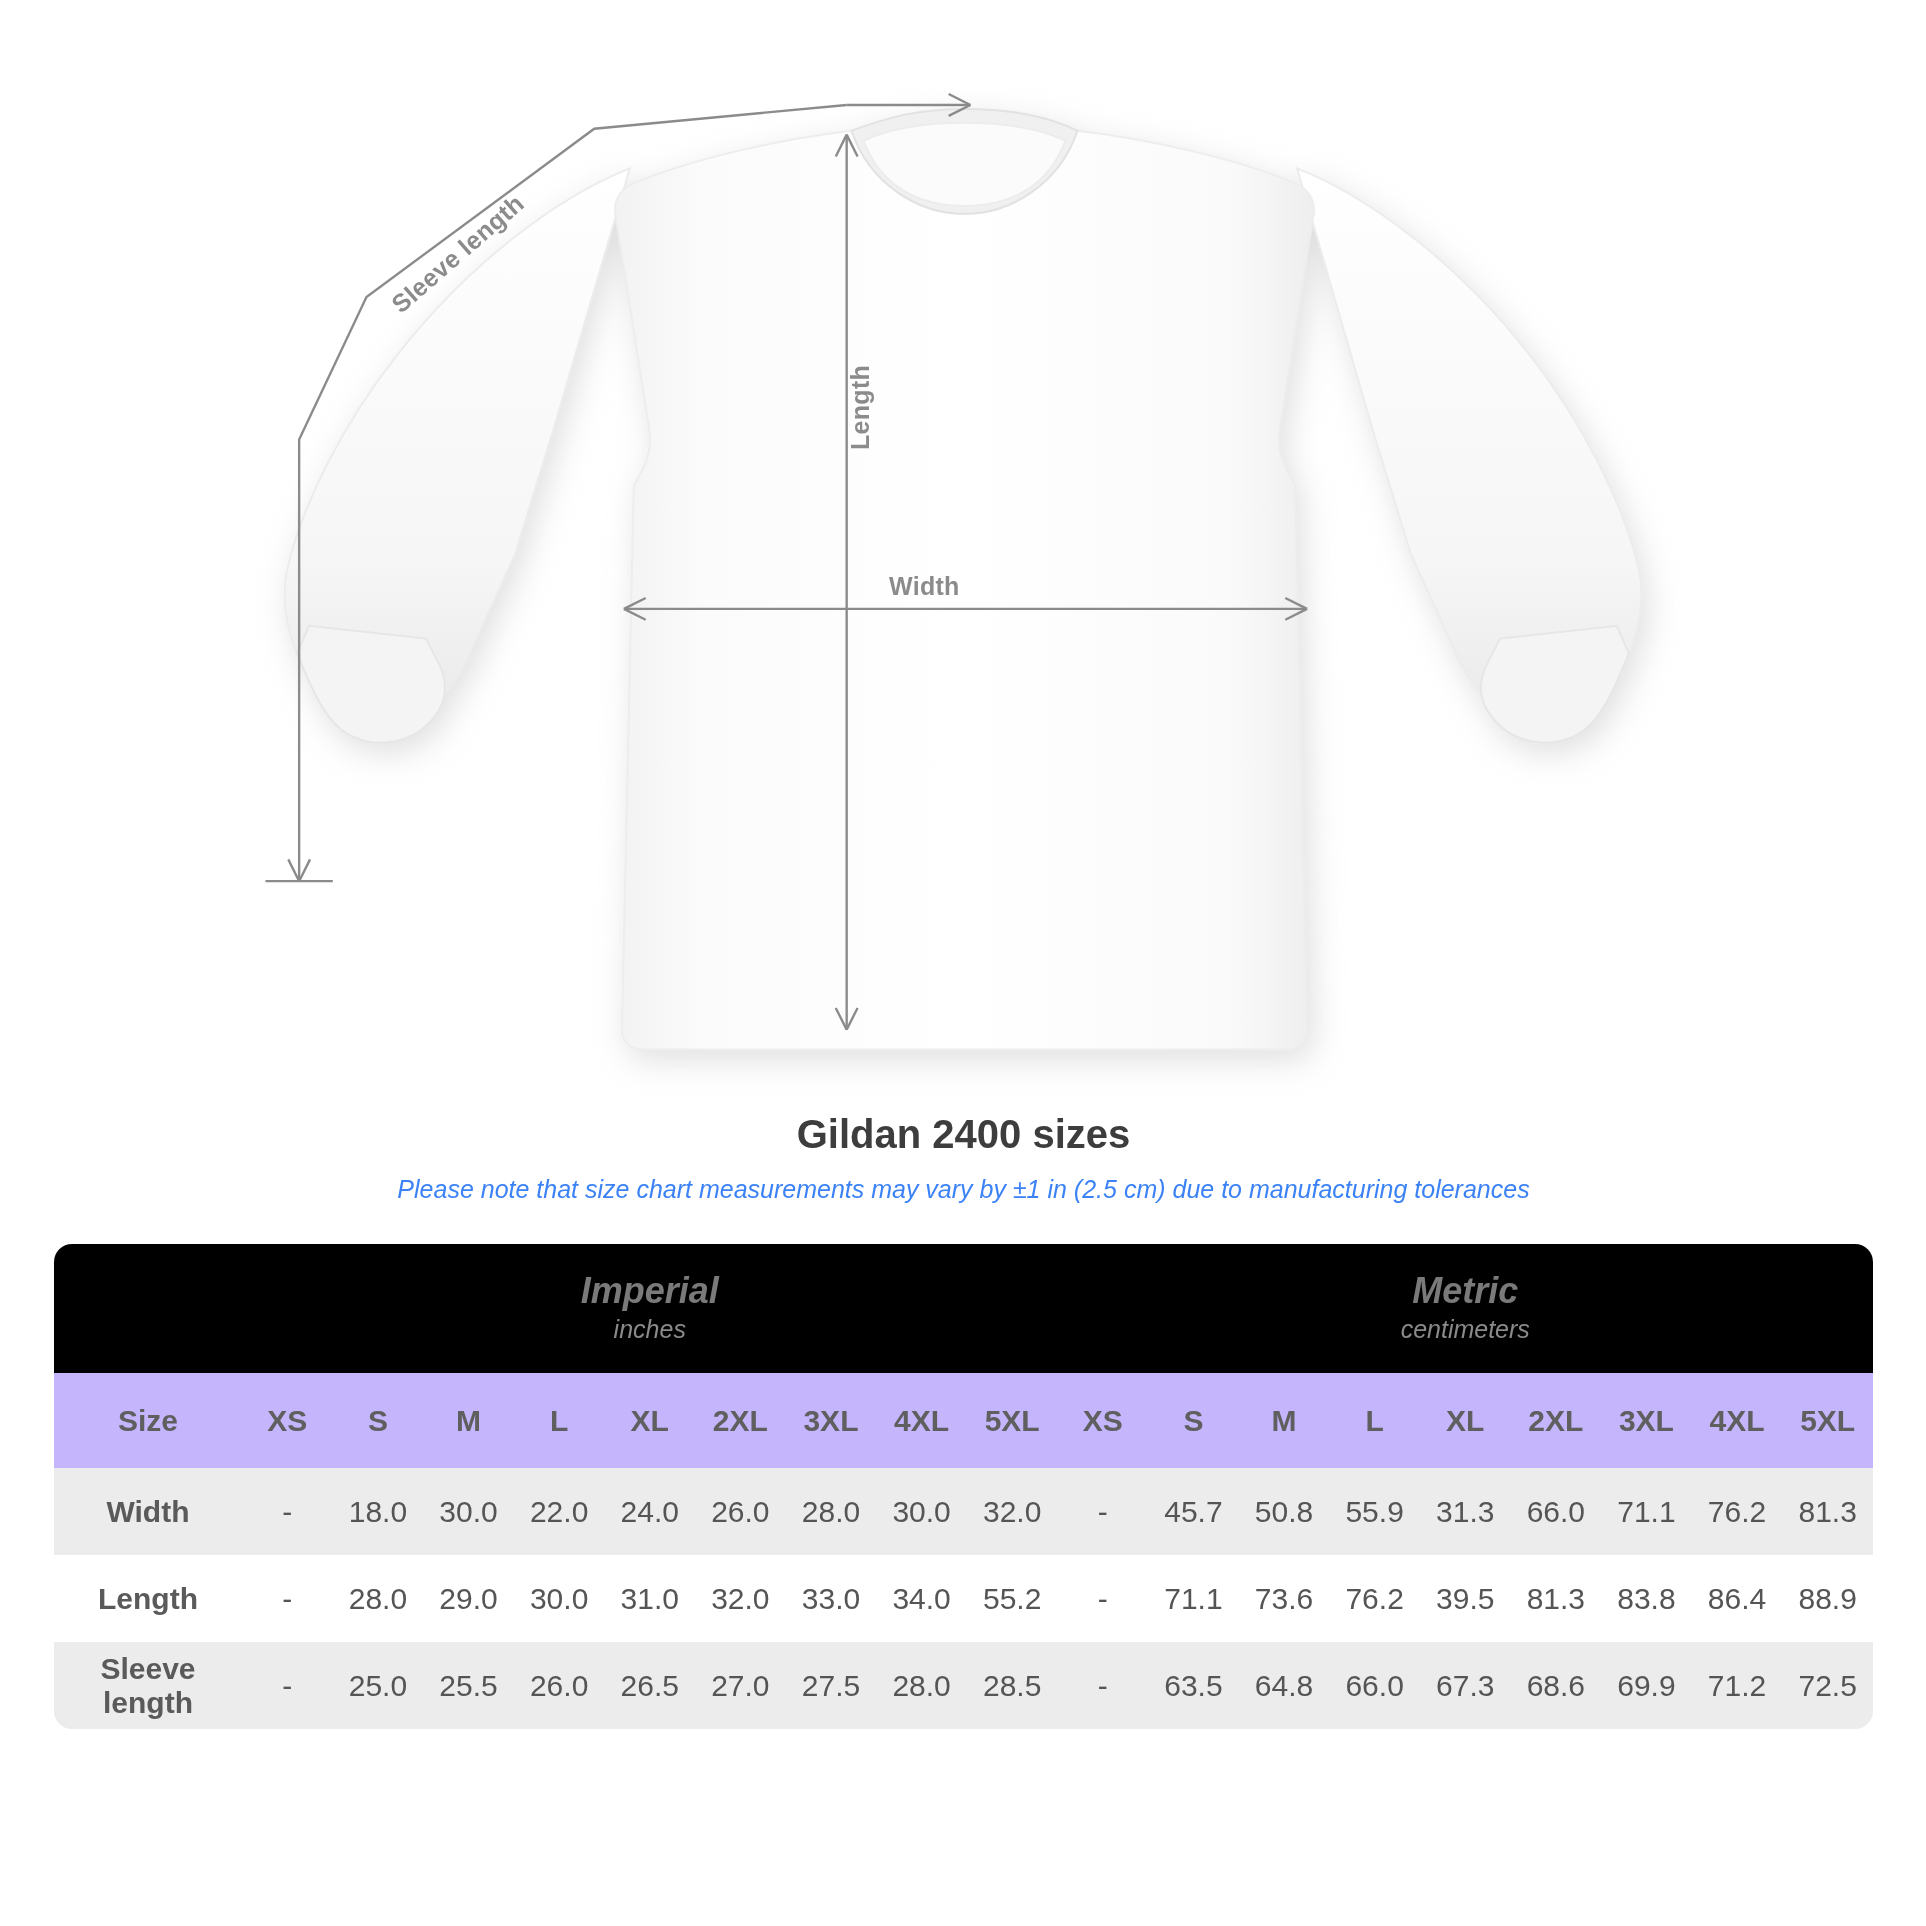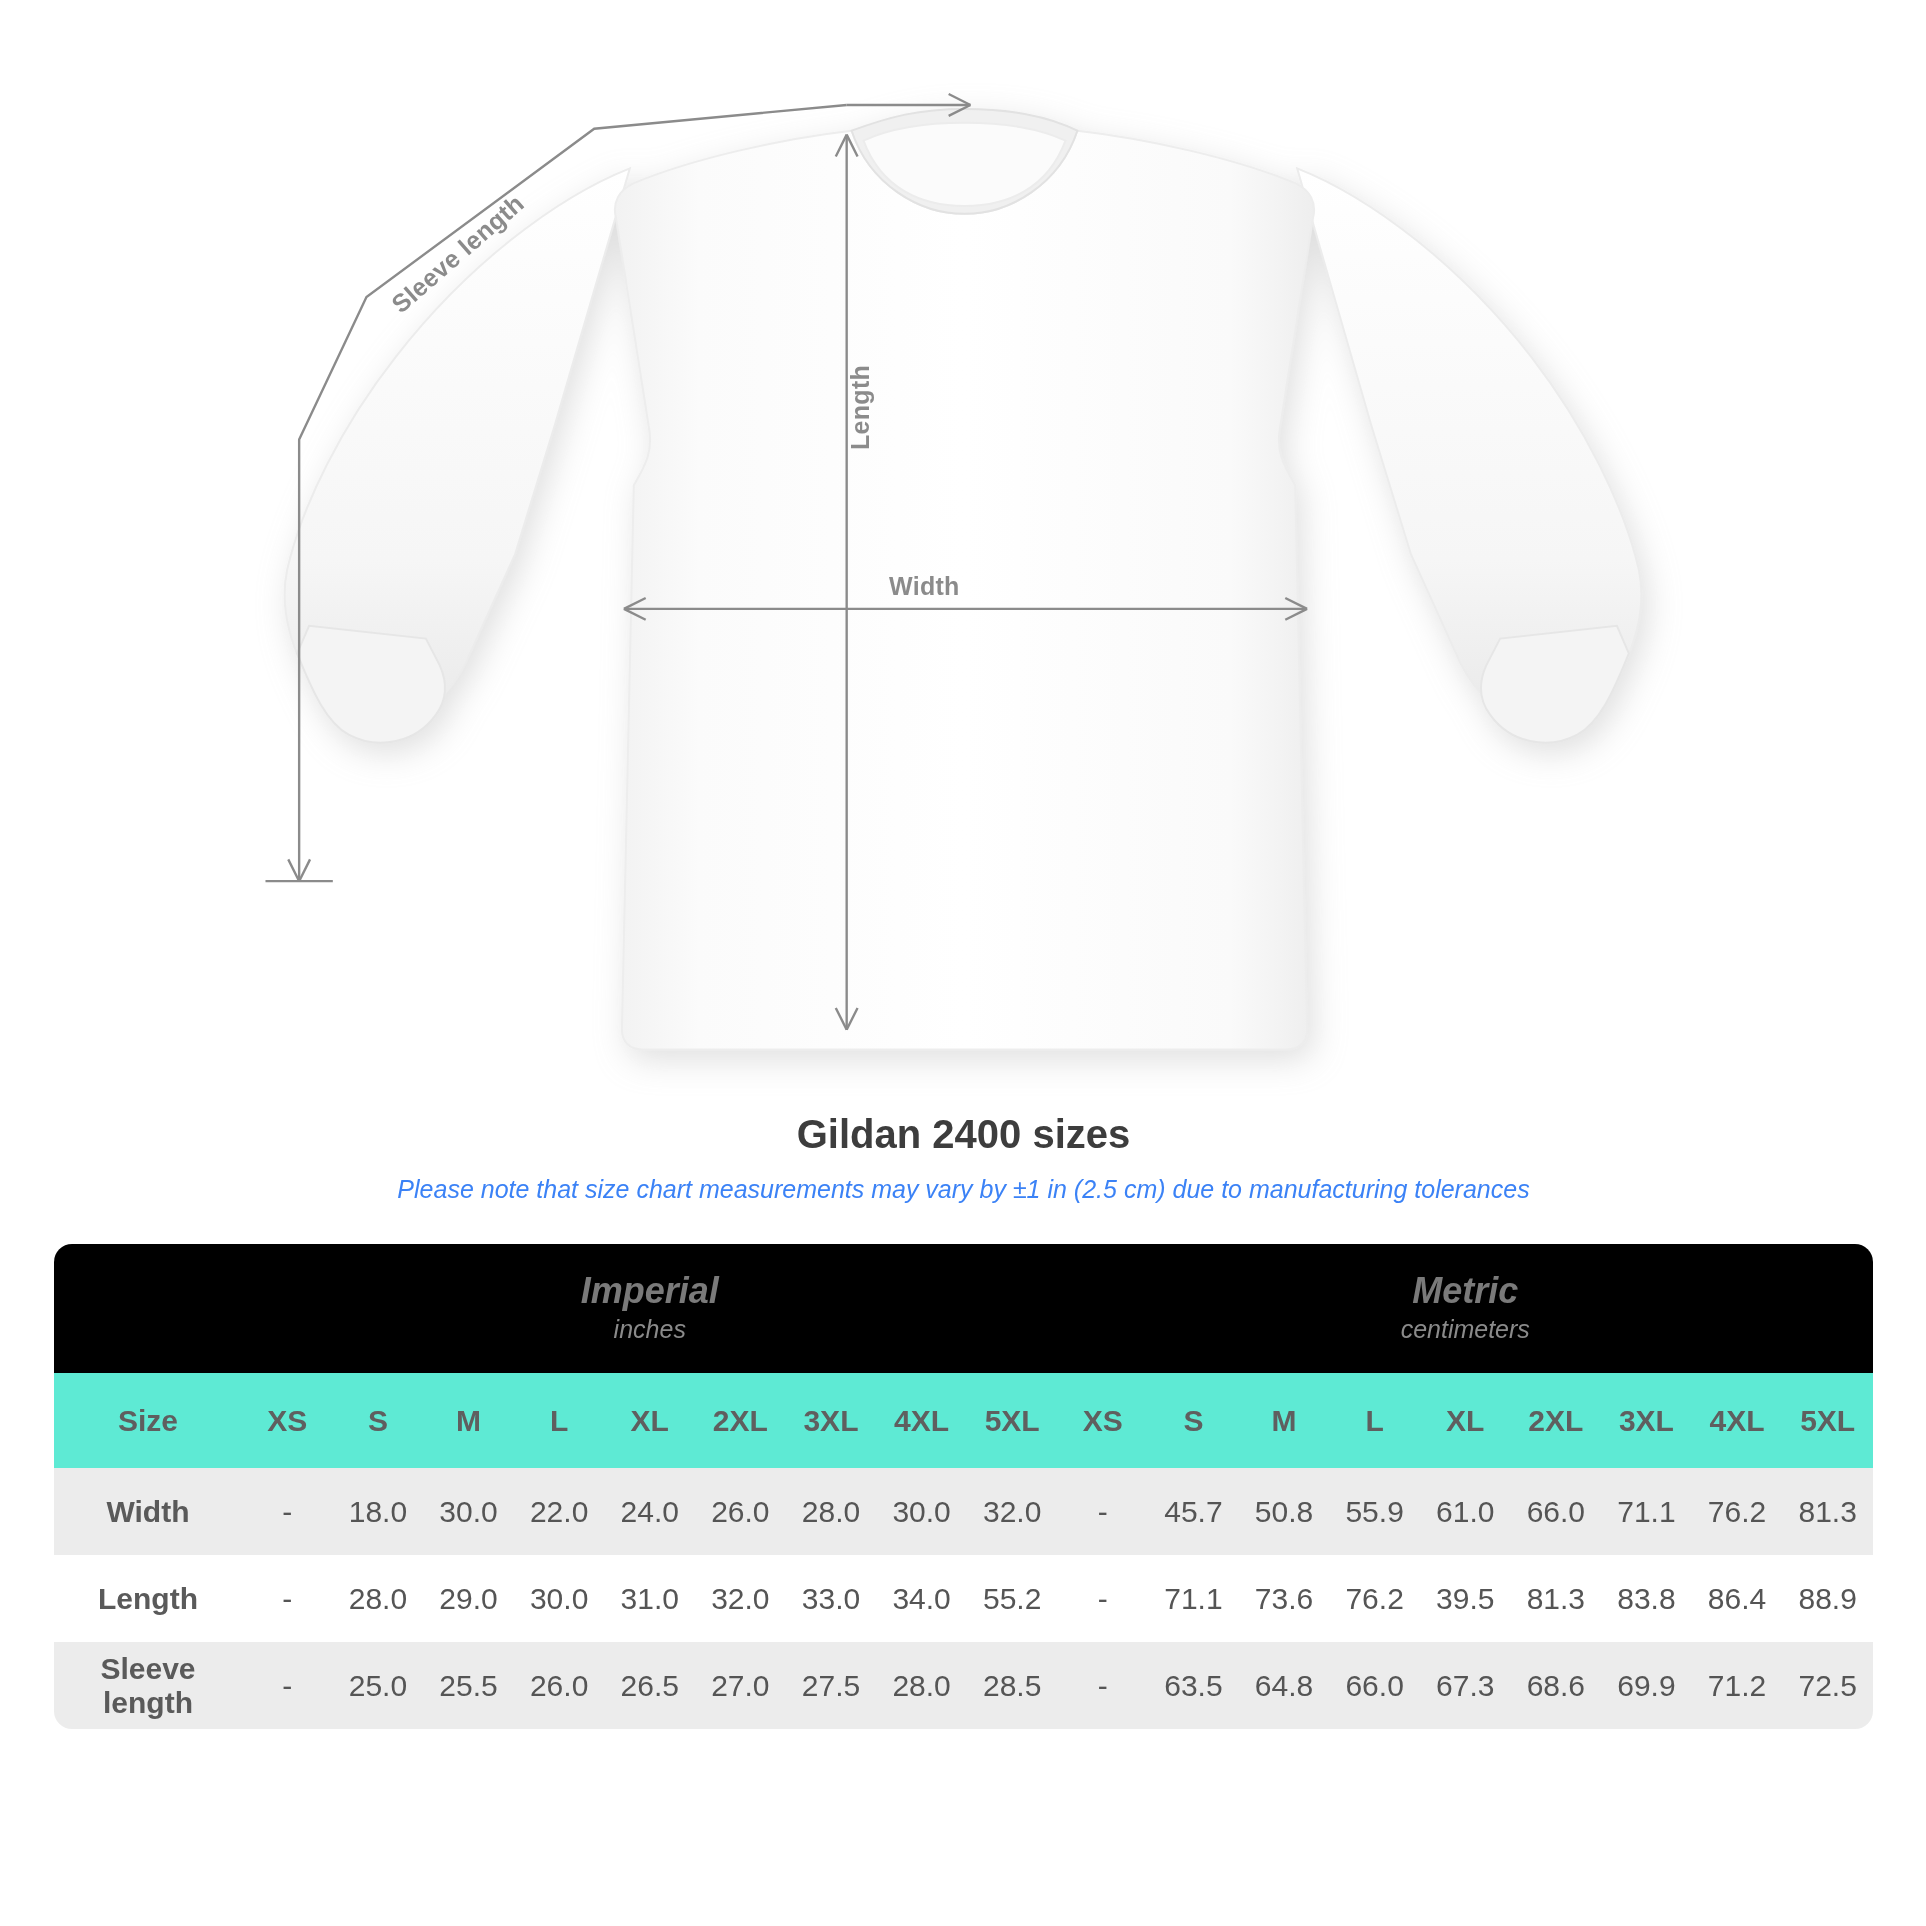--- a/index.html
+++ b/index.html
@@ -103,21 +103,21 @@
     color: #7a7a7a;
     line-height: 1.15;
   }
   .system-unit {
     font-size: 25px;
     font-style: italic;
     color: #8a8a8a;
     line-height: 1.4;
   }
   tr.head-row td {
-    background: #5eead4;
+    background: #c4b5fd;
     height: 95px;
     font-weight: bold;
     color: #5f5f5f;
     font-size: 30px;
   }
   tr.head-row td.rowlabel {
     font-weight: bold;
     color: #5f5f5f;
   }
   tr.data-row td {
@@ -263,21 +263,21 @@
           <td>22.0</td>
           <td>24.0</td>
           <td>26.0</td>
           <td>28.0</td>
           <td>30.0</td>
           <td>32.0</td>
           <td>-</td>
           <td>45.7</td>
           <td>50.8</td>
           <td>55.9</td>
-          <td>61.0</td>
+          <td>31.3</td>
           <td>66.0</td>
           <td>71.1</td>
           <td>76.2</td>
           <td>81.3</td>
         </tr>
 
         <tr class="data-row">
           <td class="rowlabel">Length</td>
           <td>-</td>
           <td>28.0</td>

